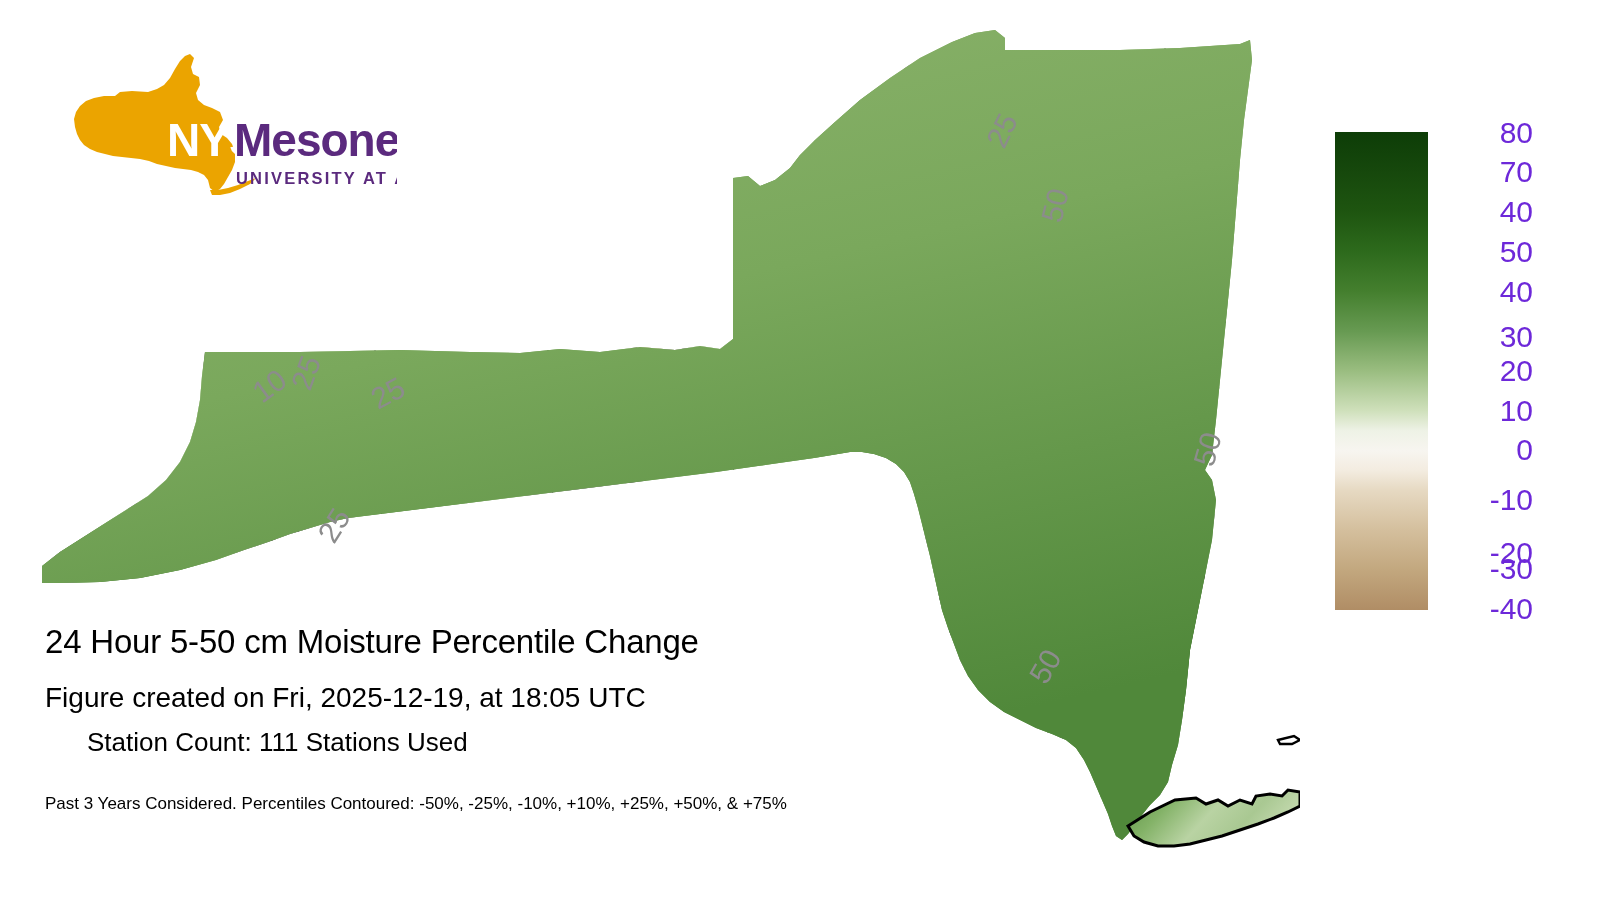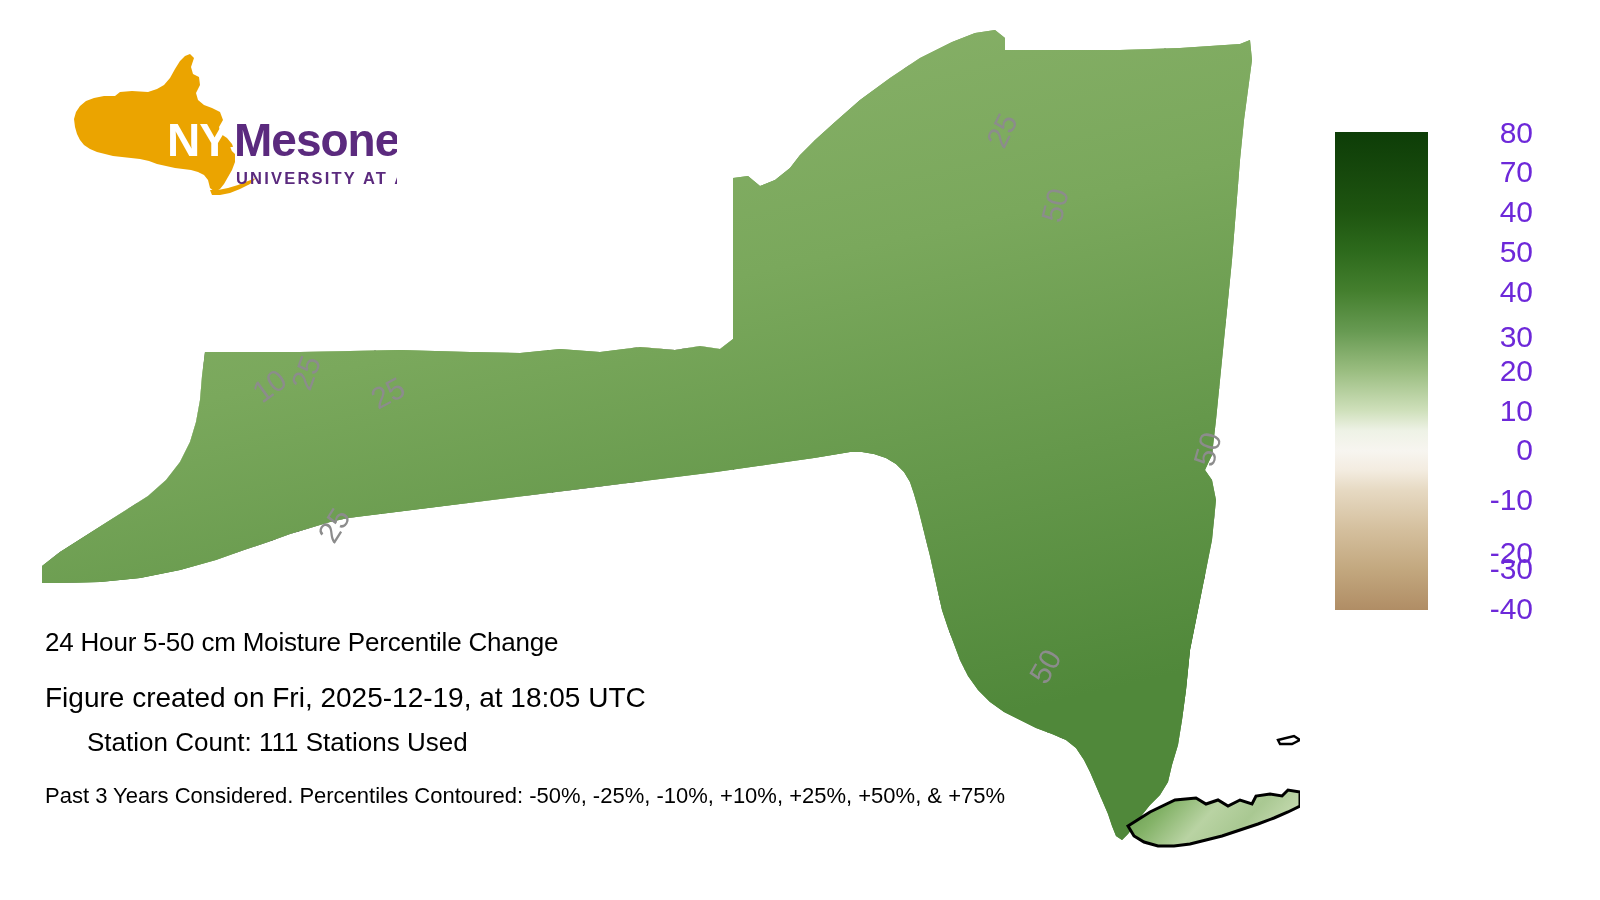--- a/index.html
+++ b/index.html
@@ -25,27 +25,27 @@
 
   
   #colorbar-group{position:absolute;left:1335px;top:122px;width:250px;height:500px;}
   #colorbar-bar{position:absolute;left:0;top:10px;width:93px;height:478px;}
   #colorbar-ticks{position:absolute;left:100px;top:0;width:128px;height:498px;}
   .cb-tick{position:absolute;right:30px;text-align:center;
            font-size:30px;line-height:30px;color:#6d28d9;white-space:nowrap;}
 
   
   #caption-block{position:absolute;left:45px;top:622px;width:1110px;}
-  #fig-title{font-size:26px;line-height:40px;letter-spacing:-0.2px;
+  #fig-title{font-size:33px;line-height:40px;letter-spacing:-0.2px;
              white-space:nowrap;color:#000;}
   #fig-created{font-size:28px;line-height:32px;margin-top:20px;
                white-space:nowrap;color:#000;}
   #fig-stations{font-size:26px;line-height:32px;margin-top:12px;
                 white-space:nowrap;color:#000;margin-left:42px;}
-  #fig-footnote{font-size:22px;line-height:24px;margin-top:26px;
+  #fig-footnote{font-size:17px;line-height:24px;margin-top:34px;
                 white-space:nowrap;color:#000;}
 </style>
 </head>
 <body>
 
 <div id="logo">
   <svg width="345" height="150" viewBox="0 0 345 150">
 
     <path fill="#eba400" d="M63 48 L68 44 L80 43 L96 44 L105 41 L112 37 L118 30 L123 21 L128 13
          L133 8 L138 6 L142 10 L139 19 L141 26 L147 29 L148 37 L144 45 L146 52

